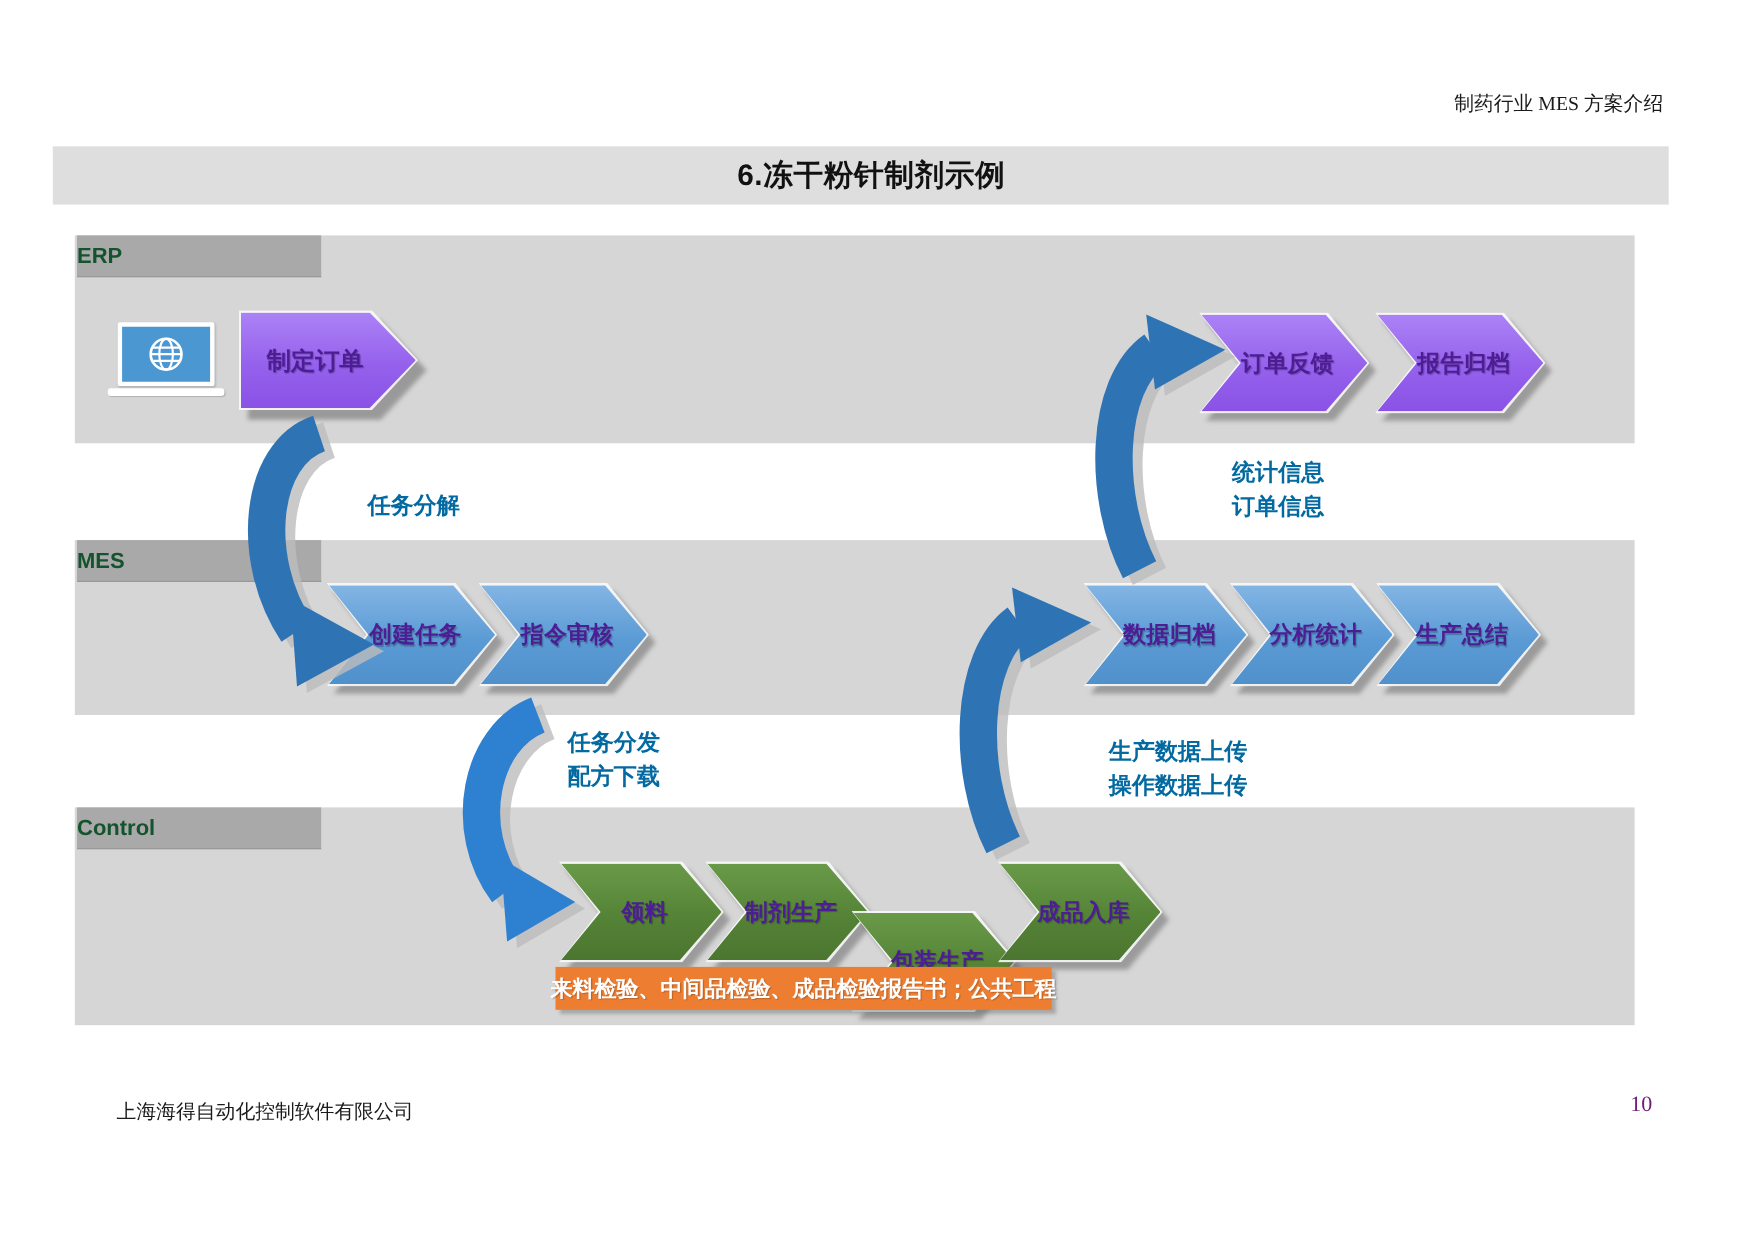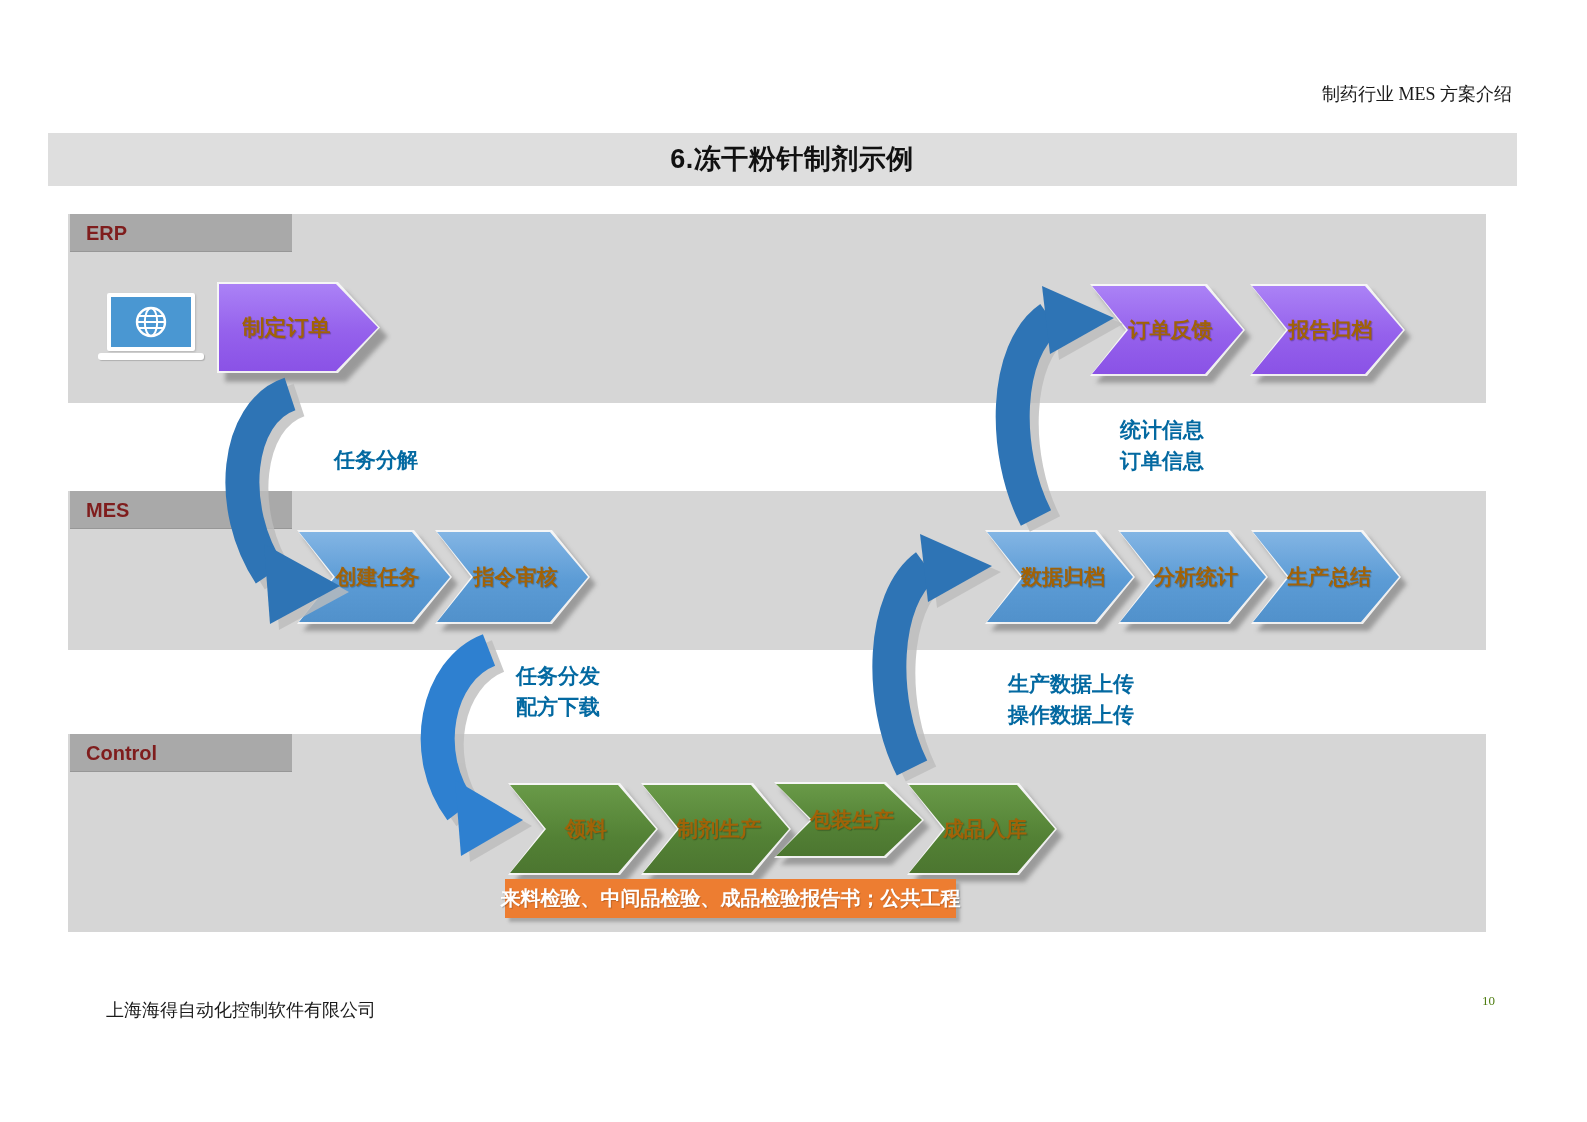--- a/index.html
+++ b/index.html
@@ -12,58 +12,58 @@
   .doc-header {
     position:absolute; top:82px; right:75px; font-family:"Liberation Serif", serif;
     font-size:18px; color:#1a1a1a;
   }
   .footer-company {
     position:absolute; left:70px; top:998px; font-family:"Liberation Serif", serif;
     font-size:18px; color:#1a1a1a;margin-left:36px;
   }
   .footer-page {
     position:absolute; left:1482px; top:993px; font-family:"Liberation Serif", serif;
-    font-size:13px; color:#4d7c0f;
+    font-size:20px; color:#701a75;
   }
   
   .title-band {
     position:absolute; left:48px; top:133px; width:1469px; height:53px;
     background:#dedede;
   }
   .title-band .title-text {
     font-size:27px; font-weight:bold; color:#111; line-height:53px; padding-left:19px;
     letter-spacing:0.5px;
     text-align:center;
   }
   
   .lane { position:absolute; left:68px; width:1418px; background:#d6d6d6; }
   .lane-erp     { top:214px; height:189px; }
   .lane-mes     { top:491px; height:159px; }
   .lane-control { top:734px; height:198px; }
   .lane-tab {
     position:absolute; left:2px; top:0; width:222px; height:38px; background:#a9a9a9;
-    color:#7f1d1d; font-weight:bold; font-size:20px; line-height:38px; padding-left:16px;
+    color:#14532d; font-weight:bold; font-size:20px; line-height:38px; 
     border-bottom:1px solid #979797;
   }
   
   .shape {
     position:absolute; z-index:4;
     filter:drop-shadow(6px 7px 2px rgba(95,95,95,0.5));
     --clip: polygon(0 0, calc(100% - 38px) 0, 100% 50%, calc(100% - 38px) 100%, 0 100%, 36px 50%);
   }
   .shape.pent { --clip: polygon(0 0, calc(100% - 42px) 0, 100% 50%, calc(100% - 42px) 100%, 0 100%);
     filter:drop-shadow(8px 9px 2px rgba(80,80,80,0.45)); }
   .shape .edge { position:absolute; inset:0; background:rgba(250,250,250,0.9); clip-path:var(--clip); }
   .shape .fill { position:absolute; inset:2px; clip-path:var(--clip); }
   .fill-blue   { background:linear-gradient(180deg,#83b5e4 0%,#5b9bd5 55%,#5191cb 100%); }
   .fill-purple { background:linear-gradient(180deg,#ab82f6 0%,#9561ec 55%,#8a52e6 100%); }
   .fill-green  { background:linear-gradient(180deg,#699a48 0%,#538135 60%,#4c7630 100%); }
   .shape .lbl {
     position:absolute; inset:0; display:flex; align-items:center; justify-content:center;
-    padding-left:32px; padding-right:26px; color:#a16207; font-weight:bold; font-size:21px;
+    padding-left:32px; padding-right:26px; color:#4c1d95; font-weight:bold; font-size:21px;
     text-shadow:1px 1px 1px rgba(0,0,0,0.25); white-space:nowrap; z-index:2;text-align:right;
   }
   .shape.pent .lbl { padding-left:10px; padding-right:34px; font-size:22px; }
   
   .qc-banner {
     position:absolute; left:505px; top:879px; width:451px; height:39px; background:#ED7D31;
     display:flex; align-items:center; justify-content:center; color:#fff; font-weight:bold;
     font-size:20px; z-index:4; box-shadow:4px 4px 3px rgba(110,110,110,0.45);
     text-shadow:1px 1px 1px rgba(0,0,0,0.2); white-space:nowrap;
   }
@@ -164,21 +164,21 @@
   <div class="shape" style="left:508px;top:783px;width:150px;height:92px">
     <div class="edge"></div>
       <div class="fill fill-green"></div>
     <span class="lbl">领料</span>
   </div>
   <div class="shape" style="left:641px;top:783px;width:150px;height:92px">
     <div class="edge"></div>
       <div class="fill fill-green"></div>
     <span class="lbl">制剂生产</span>
   </div>
-  <div class="shape" style="left:774px;top:782px;width:150px;height:76px">
+  <div class="shape" style="left:774px;top:828px;width:150px;height:92px">
     <div class="edge"></div>
       <div class="fill fill-green"></div>
     <span class="lbl">包装生产</span>
   </div>
   <div class="shape" style="left:907px;top:783px;width:150px;height:92px">
     <div class="edge"></div>
       <div class="fill fill-green"></div>
     <span class="lbl">成品入库</span>
   </div>
 

